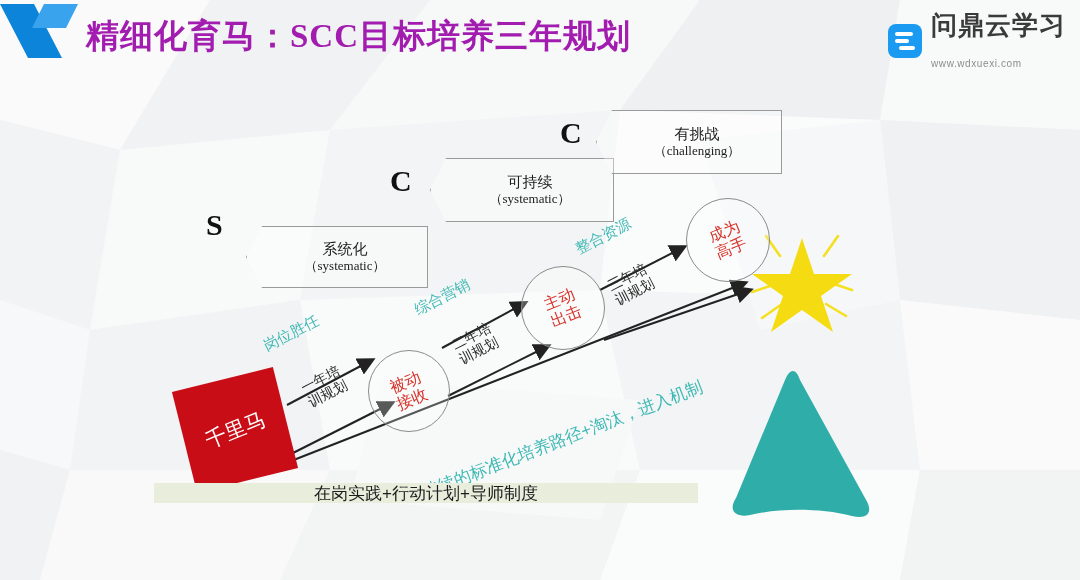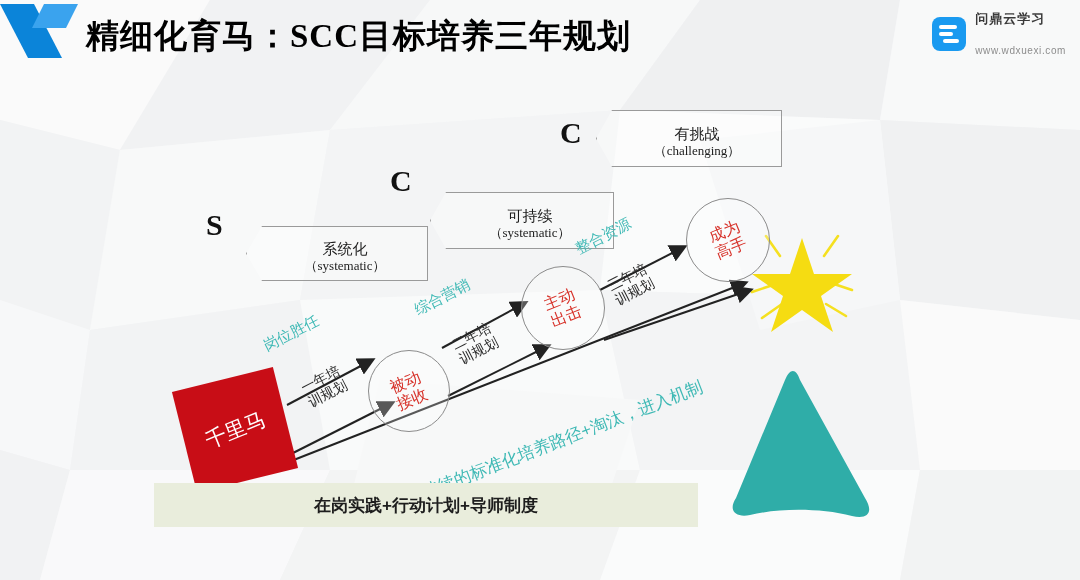--- a/index.html
+++ b/index.html
@@ -13,48 +13,48 @@
 
   
   .bg{position:absolute;inset:0;background:#f5f6f7;}
   .bg svg{position:absolute;inset:0;width:1080px;height:580px;}
 
   
   .logo-mark{position:absolute;left:0;top:0;width:92px;height:70px;}
   .title{
     position:absolute;left:86px;top:14px;
     font-family:"Liberation Serif","DejaVu Serif",serif;
-    font-size:33px;font-weight:700;color:#000000;letter-spacing:1px;
+    font-size:33px;font-weight:700;color:#a21caf;letter-spacing:1px;
     white-space:nowrap;
   }
   .brand{position:absolute;right:14px;top:12px;display:flex;align-items:center;gap:9px;}
   .brand-badge{
     width:34px;height:34px;border-radius:8px;background:#1a9af0;
     position:relative;flex:0 0 auto;
   }
   .brand-badge i{position:absolute;background:#fff;border-radius:2px;display:block;}
   .brand-badge i:nth-child(1){left:7px;top:8px;width:18px;height:4px;}
   .brand-badge i:nth-child(2){left:7px;top:15px;width:14px;height:4px;}
   .brand-badge i:nth-child(3){left:11px;top:22px;width:16px;height:4px;}
   .brand-txt{display:flex;flex-direction:column;line-height:1;}
-  .brand-name{font-size:13px;font-weight:700;color:#3a3a3a;letter-spacing:1px;}
+  .brand-name{font-size:26px;font-weight:700;color:#3a3a3a;letter-spacing:1px;}
   .brand-url{font-size:10px;color:#8d8d8d;letter-spacing:.6px;margin-top:21px;}
 
   
   .scc-letter{
     position:absolute;font-family:"Liberation Serif","DejaVu Serif",serif;
     font-size:30px;font-weight:700;color:#111;
   }
   .callout{
     position:absolute;
     border:1.3px solid #9a9a9a;background:rgba(255,255,255,.35);
     display:flex;flex-direction:column;align-items:center;justify-content:center;
     color:#1c1c1c;line-height:1.18;
     clip-path:polygon(16px 0,100% 0,100% 100%,16px 100%,0 50%);
-    padding:7px 10px 0 26px;
+    padding:7px 10px 7px 26px;
   }
   .callout .cn{font-size:15px;}
   .callout .en{font-family:Liberation Serif, serif;font-size:13px;letter-spacing:0px;}
 
   
   .node-circle{
     position:absolute;border:1.4px solid #8b8b8b;border-radius:50%;
     background:rgba(255,255,255,.25);
     display:flex;align-items:center;justify-content:center;
   }
@@ -71,22 +71,22 @@
     color:#fff;font-size:21px;transform:rotate(-8deg);display:block;white-space:nowrap;
   }
   .edge-label{
     position:absolute;white-space:nowrap;line-height:1.15;
   }
   .edge-label.teal{color:#3fb9b5;font-size:15px;}
   .edge-label.dark{color:#2b2b2b;font-size:14px;}
   .edge-label.big-teal{color:#3fb9b5;font-size:17px;}
 
   .bottom-bar{
-    position:absolute;left:154px;top:483px;width:544px;height:44px;
-    background:#e9eddc;display:flex;align-items:center;justify-content:center;font-weight:bold;
+    position:absolute;left:154px;top:483px;width:544px;height:20px;
+    background:#e9eddc;display:flex;align-items:center;justify-content:center;
   }
   .bottom-bar span{font-size:17px;color:#1d1d1d;}
 </style>
 </head>
 <body>
 
 <div class="slide">
 
   <div class="bg">
     <svg viewBox="0 0 1080 580" xmlns="http://www.w3.org/2000/svg">
@@ -137,21 +137,21 @@
     </div>
   </div>
 
   <div class="scc-letter" style="left:206px;top:208px;">S</div>
   <div class="callout" style="left:246px;top:206px;width:144px;height:46px;margin-top:20px;">
     <div class="cn">系统化</div>
     <div class="en">（systematic）</div>
   </div>
 
   <div class="scc-letter" style="left:390px;top:164px;">C</div>
-  <div class="callout" style="left:430px;top:158px;width:146px;height:48px;margin-top:34px;">
+  <div class="callout" style="left:430px;top:158px;width:146px;height:48px;">
     <div class="cn">可持续</div>
     <div class="en">（systematic）</div>
   </div>
 
   <div class="scc-letter" style="left:560px;top:116px;">C</div>
   <div class="callout" style="left:596px;top:110px;width:148px;height:48px;">
     <div class="cn">有挑战</div>
     <div class="en">（challenging）</div>
   </div>
 

